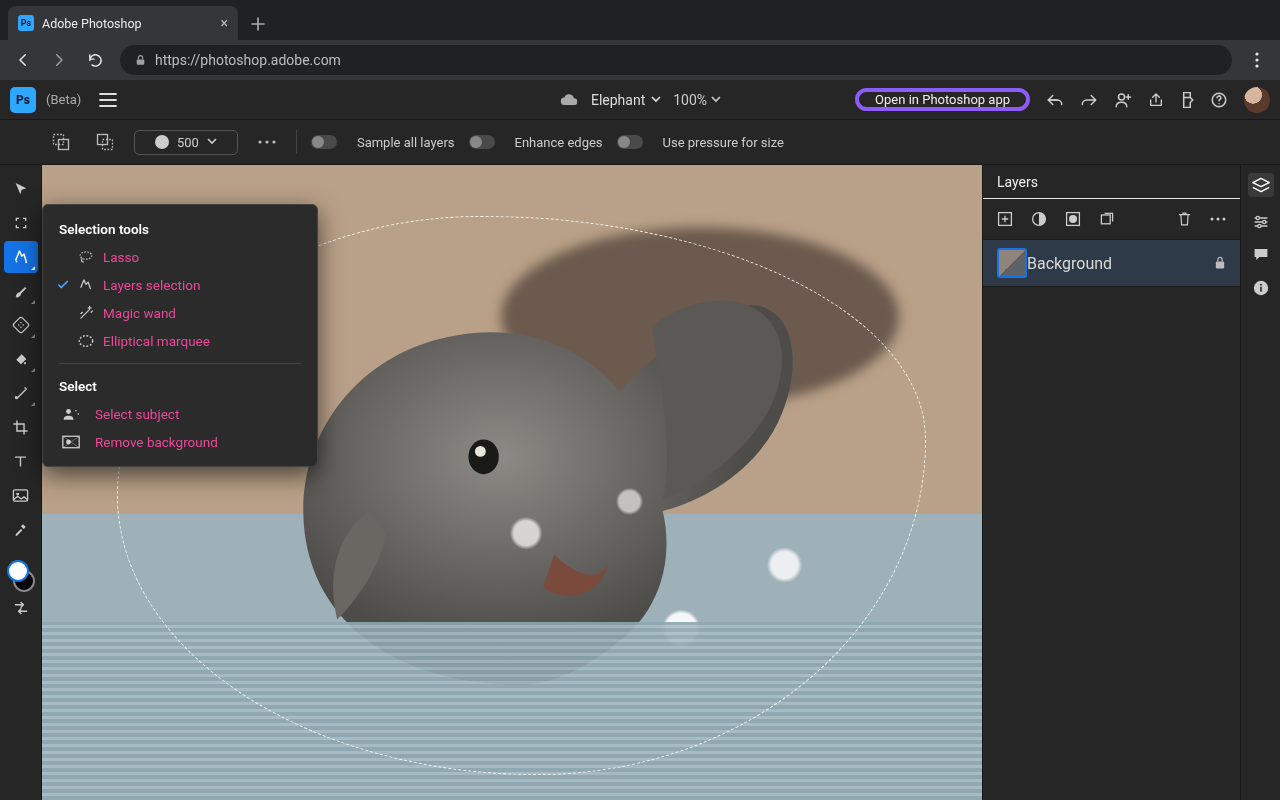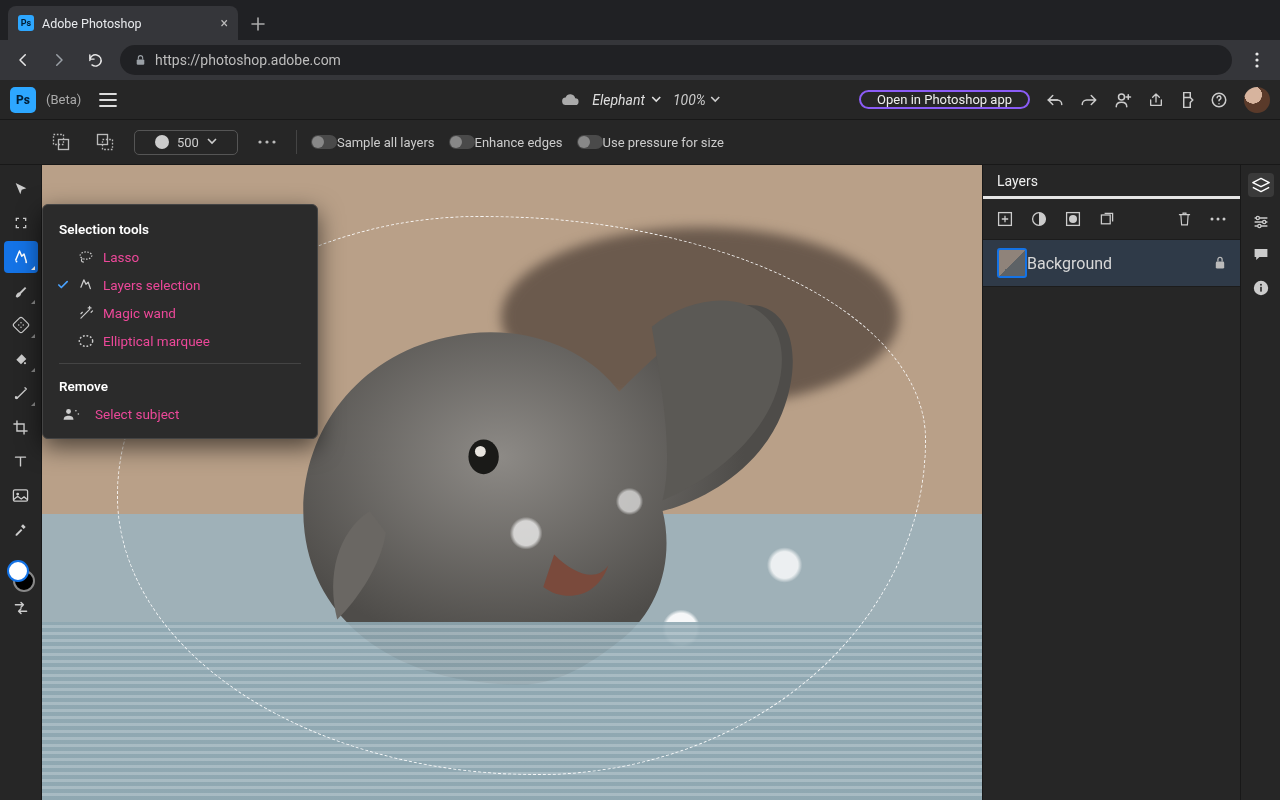--- a/index.html
+++ b/index.html
@@ -17,38 +17,38 @@
   .nav-btn.enabled { color:#e8e8e8; }
   .url-field { flex:1; background:#202124; border-radius:20px; height:30px; display:flex; align-items:center; padding:0 14px; gap:8px; color:#bdbdbd; font-size:14px; margin:0 4px; }
   .url-field .lock { color:#9aa0a6; }
   .kebab { width:30px; display:flex; align-items:center; justify-content:center; color:#e8e8e8; cursor:pointer; }
 
   
   .app-header { height:40px; background:#262626; border-bottom:1px solid #181818; display:flex; align-items:center; padding:0 10px; gap:10px; }
   .ps-logo { width:26px; height:26px; border-radius:5px; background:#2da7ff; color:#001e36; font-weight:800; font-size:12px; display:flex; align-items:center; justify-content:center; }
   .beta { color:#aaa; font-size:13px; }
   .hamburger { margin-left:8px; color:#ddd; cursor:pointer; }
-  .header-center { position:absolute; left:50%; transform:translateX(-50%); display:flex; align-items:center; gap:12px; color:#ddd; font-size:14px;font-style:italic; }
+  .header-center { position:absolute; left:50%; transform:translateX(-50%); display:flex; align-items:center; gap:12px; color:#ddd; font-size:14px; }
   .header-center .cloud { color:#aaa; }
   .doc-name { display:flex; align-items:center; gap:6px; cursor:pointer; }
   .zoom { display:flex; align-items:center; gap:4px; cursor:pointer; color:#ccc; }
   .header-right { margin-left:auto; display:flex; align-items:center; gap:16px; }
-  .open-app-btn { border:2px solid #8b5cf6; border-radius:16px; padding:0 16px; font-size:13px; color:#eee; cursor:pointer; }
+  .open-app-btn { border:4px solid #8b5cf6; border-radius:16px; padding:0 16px; font-size:13px; color:#eee; cursor:pointer; }
   .hicon { color:#ccc; cursor:pointer; }
   .avatar { width:26px; height:26px; border-radius:50%; background:radial-gradient(circle at 35% 30%,#d7b49e 0 35%,#5a3a2a 36% 100%); }
 
   
   .options-bar { height:45px; background:#262626; border-bottom:1px solid #181818; display:flex; align-items:center; padding-left:46px; gap:14px; font-size:13px; color:#ccc; }
   .opt-icon { width:30px; height:30px; display:flex; align-items:center; justify-content:center; color:#bbb; cursor:pointer; border-radius:4px; }
   .brush-size { display:flex; align-items:center; gap:8px; border:1px solid #555; border-radius:5px; padding:4px 20px; cursor:pointer; }
   .brush-dot { width:14px; height:14px; border-radius:50%; background:#ccc; }
   .divider { width:1px; height:24px; background:#444; }
   .toggle { width:26px; height:14px; border-radius:8px; background:#4a4a4a; position:relative; cursor:pointer; }
   .toggle::after { content:""; position:absolute; left:1px; top:1px; width:12px; height:12px; border-radius:50%; background:#888; }
-  .opt-group { display:flex; align-items:center; gap:0; }
+  .opt-group { display:flex; align-items:center; gap:20px; }
 
   
   .workspace { position:absolute; top:165px; left:0; right:0; bottom:0; display:flex; }
   .tool-rail { width:42px; background:#262626; border-right:1px solid #181818; display:flex; flex-direction:column; align-items:center; padding-top:8px; gap:2px; position:relative; }
   .tool { width:34px; height:32px; display:flex; align-items:center; justify-content:center; color:#ccc; cursor:pointer; border-radius:4px; position:relative; }
   .tool.active { background:#1473e6; color:#fff; }
   .tool .corner { position:absolute; right:3px; bottom:3px; width:0; height:0; border-left:4px solid transparent; border-bottom:4px solid #888; }
   .tool.active .corner { border-bottom-color:#fff; }
   .swatches { margin-top:10px; position:relative; width:34px; height:38px; }
   .sw-front { position:absolute; left:3px; top:3px; width:22px; height:22px; border-radius:50%; background:#fff; border:2px solid #1473e6; z-index:2;}
@@ -73,21 +73,21 @@
   .flyout .item { display:flex; align-items:center; gap:12px; padding:6px 16px 6px 40px; position:relative; color:#ec4899; cursor:pointer; }
   .flyout .item .check { position:absolute; left:14px; color:#4aa3ff; }
   .flyout .item .iicon { width:18px; display:flex; justify-content:center; color:#ccc; position:absolute; left:34px; }
   .flyout .item.hasicon { padding-left:60px; }
   .flyout hr { border:none; border-top:1px solid #444; margin:8px 16px; }
   .flyout .item.action { padding-left:52px; }
   .flyout .item.action .aicon { position:absolute; left:18px; width:20px; display:flex; justify-content:center; color:#ccc;}
 
   
   .panel-col { width:258px; background:#262626; border-left:1px solid #181818; display:flex; flex-direction:column; }
-  .panel-header { height:34px; display:flex; align-items:center; padding:0 14px; font-size:14px; color:#eee; border-bottom:3px solid #e5e5e5;}
+  .panel-header { height:34px; display:flex; align-items:center; padding:0 14px; font-size:14px; color:#eee; border-bottom:1px solid #e5e5e5;}
   .panel-tools { height:40px; display:flex; align-items:center; gap:18px; padding:0 14px; color:#ccc; }
   .panel-tools .spacer { flex:1; }
   .layer-row { display:flex; align-items:center; padding:8px 14px; background:#2f3a48; border-top:1px solid #1c1c1c; border-bottom:1px solid #1c1c1c; }
   .layer-thumb { width:30px; height:30px; border:2px solid #1473e6; border-radius:3px; background:linear-gradient(135deg,#8f837a 0 50%,#5d6266 50% 100%); }
   .layer-lock { margin-left:auto; color:#bbb; }
 
   
   .right-rail { width:40px; background:#262626; border-left:1px solid #181818; display:flex; flex-direction:column; align-items:center; padding-top:8px; gap:18px; }
   .rr-icon { color:#ccc; cursor:pointer; }
   .rr-icon.active { background:#3a3a3a; border-radius:4px; padding:4px; color:#fff;}
@@ -473,25 +473,35 @@
   </div>
   <div class="item hasicon">
     <span class="iicon">
         <svg width="16" height="14" viewBox="0 0 18 15">
           <ellipse cx="9" cy="7.5" rx="7.5" ry="6" stroke="currentColor" stroke-width="1.6" fill="none" stroke-dasharray="2 2"></ellipse>
         </svg>
       </span>
     <span>Elliptical marquee</span>
   </div>
   <hr>
-  <div class="section-title">Remove</div>
+  <div class="section-title">Select</div>
   <div class="item action">
     <span class="aicon">
         <svg width="18" height="14" viewBox="0 0 22 16">
           <circle cx="8" cy="5" r="3" fill="currentColor"></circle>
           <path d="M2 15c0-4 3-5 6-5s6 1 6 5" fill="currentColor"></path>
           <circle cx="17" cy="4" r="1" fill="currentColor"></circle>
           <circle cx="20" cy="8" r="1" fill="currentColor"></circle>
         </svg>
       </span>
     <span>Select subject</span>
   </div>
+  <div class="item action">
+    <span class="aicon">
+        <svg width="18" height="14" viewBox="0 0 22 16">
+          <rect x="1" y="1" width="20" height="14" stroke="currentColor" stroke-width="1.6" fill="none"></rect>
+          <path d="M1 1l20 14M21 1L1 15" stroke="currentColor" stroke-width="1" opacity=".5"></path>
+          <circle cx="8" cy="8" r="3" fill="currentColor"></circle>
+        </svg>
+      </span>
+    <span>Remove background</span>
+  </div>
 </div>
 
 </body></html>

